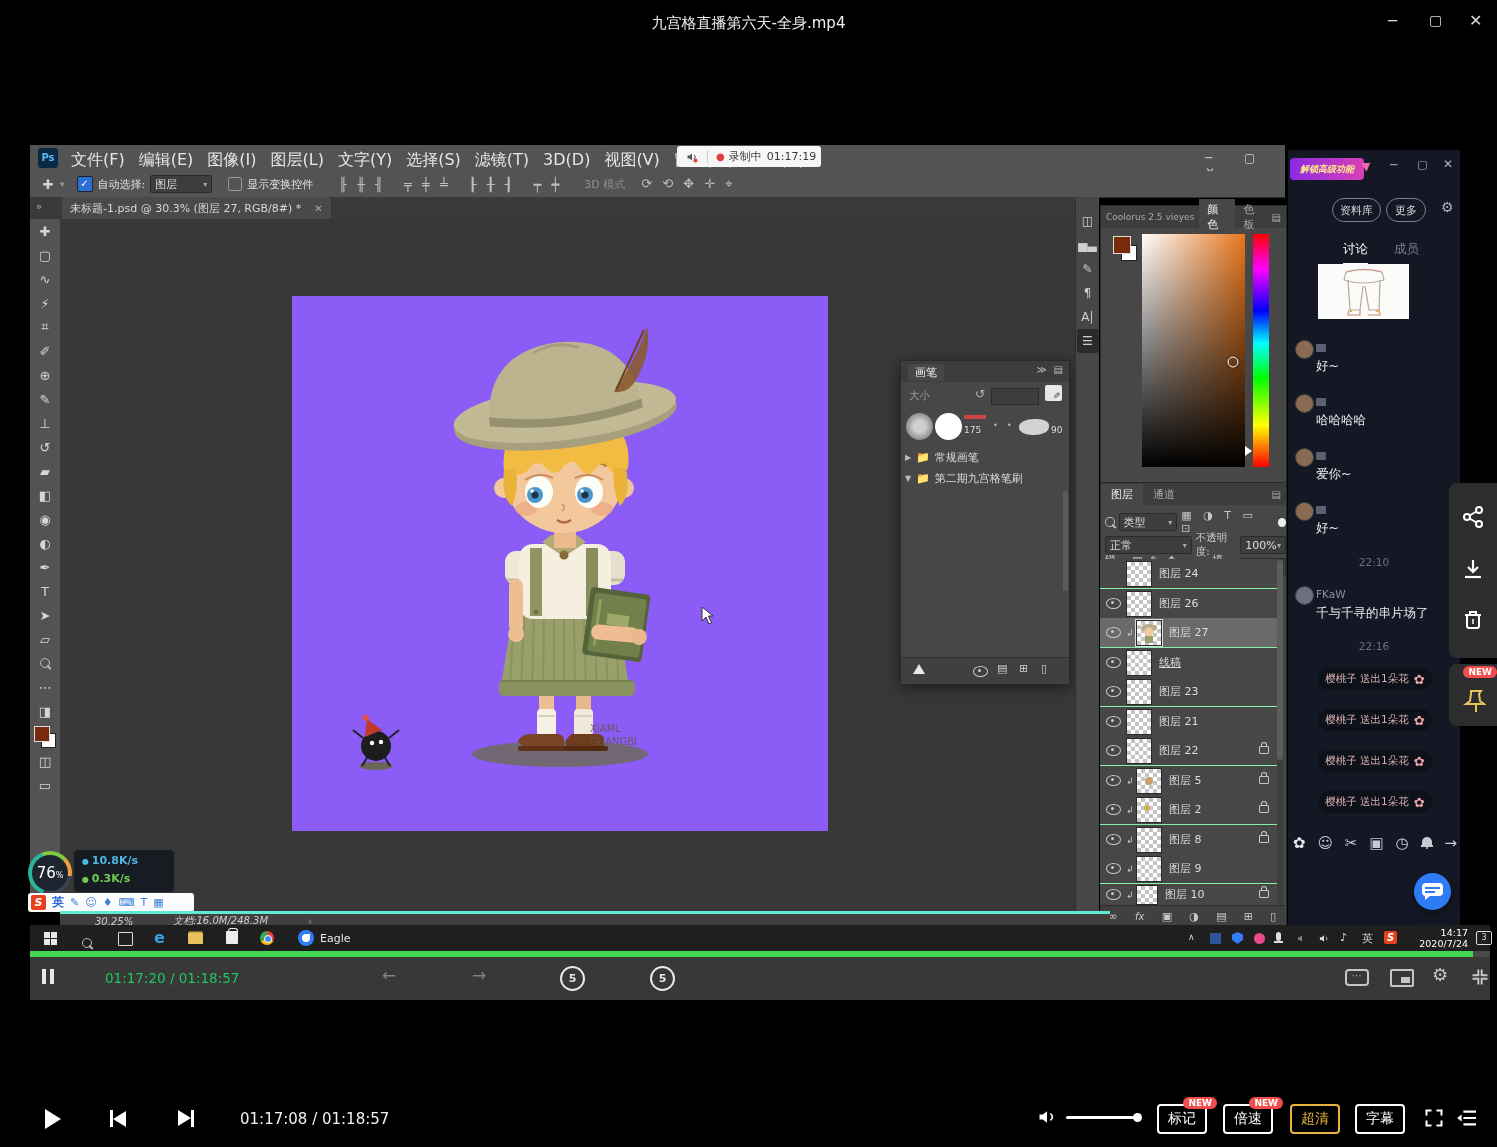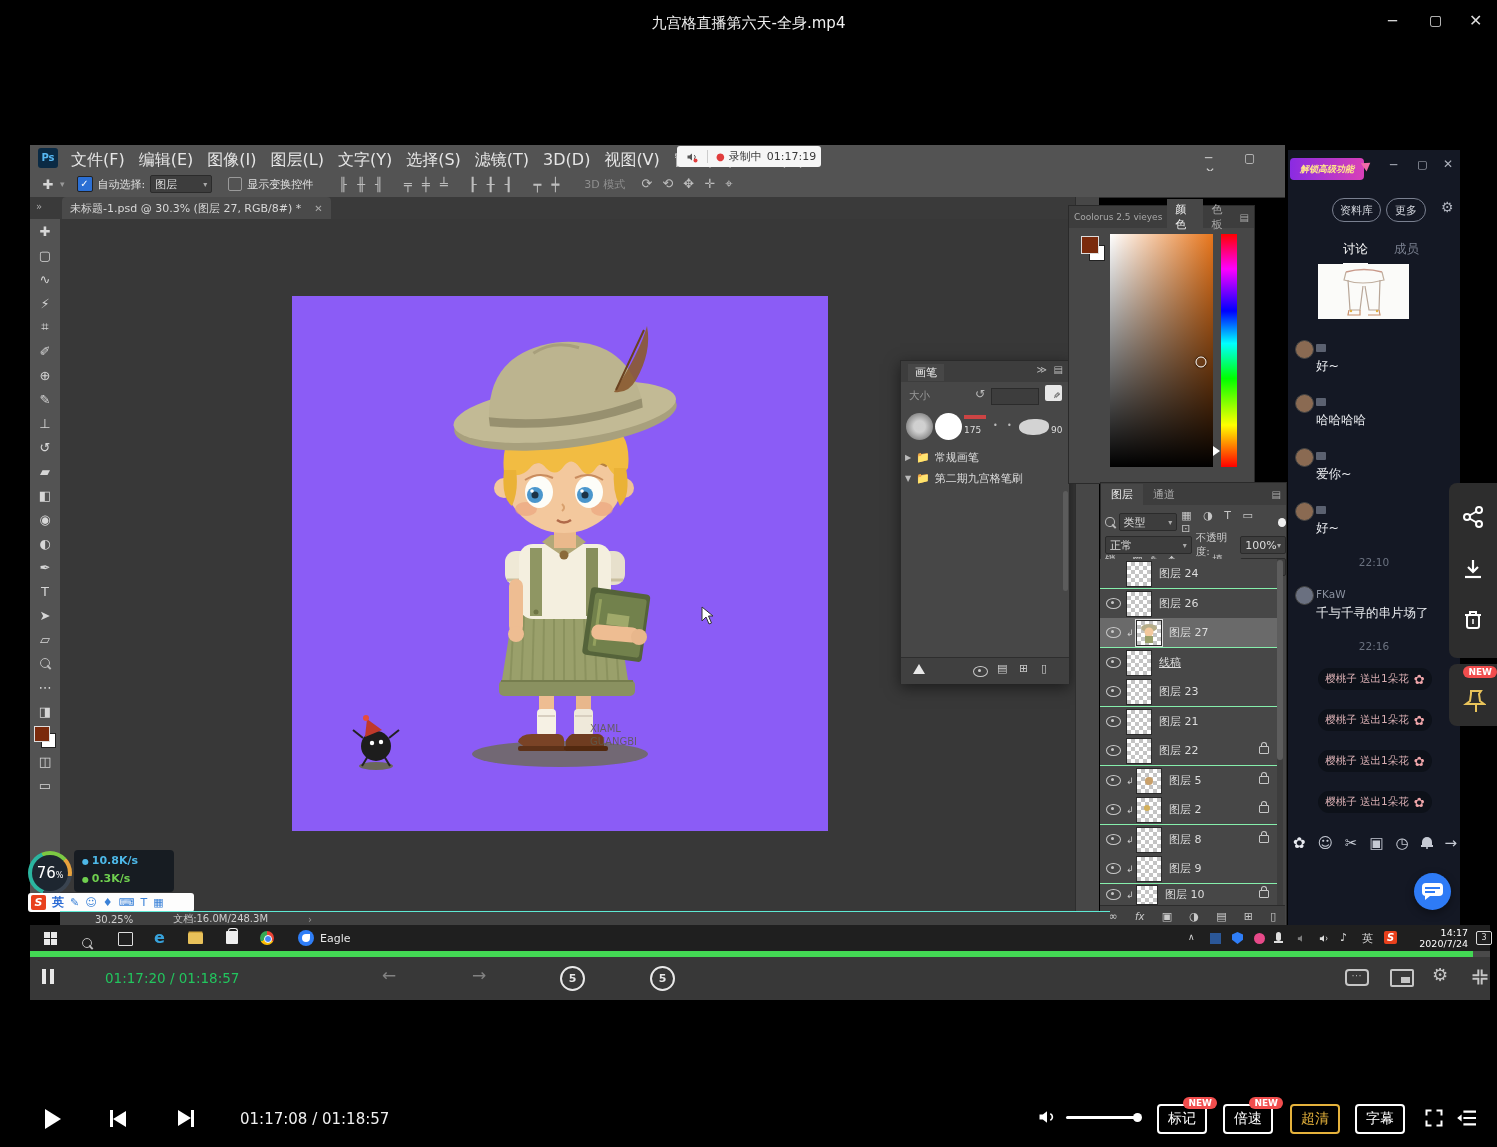--- a/index.html
+++ b/index.html
@@ -301,21 +301,21 @@
 
   <div class="abs" style="left:1075px;top:197px;width:23px;height:714px;background:#474747;border-left:1px solid #2e2e2e;display:flex;flex-direction:column;align-items:center;padding-top:12px;">
     <span class="dockic">◫</span>
     <span class="dockic">▅▃</span>
     <span class="dockic">✎</span>
     <span class="dockic">¶</span>
     <span class="dockic">A|</span>
     <span class="dockic" style="background:#2b2b2b;border-radius:3px;">☰</span>
   </div>
 
-  <div class="abs" style="left:1068px;top:205px;width:185px;height:277px;background:#474747;border:1px solid #2a2a2a;">
+  <div class="abs" style="left:1100px;top:205px;width:185px;height:277px;background:#474747;border:1px solid #2a2a2a;">
     <div class="abs" style="left:0;top:0;width:100%;height:22px;background:#3d3d3d;display:flex;align-items:center;">
       <span class="nw" style="font-size:9px;color:#a8a8a8;padding:0 5px;">Coolorus 2.5 vieyes</span>
       <span style="font-size:11px;color:#eee;background:#474747;padding:3px 8px;">颜色</span>
       <span style="font-size:11px;color:#a8a8a8;padding:3px 8px;">色板</span>
       <span style="margin-left:auto;margin-right:5px;color:#aaa;font-size:10px;">▤</span>
     </div>
     <div class="abs" style="left:20px;top:39px;width:14px;height:14px;background:#fff;border:1px solid #222;"></div>
     <div class="abs" style="left:12px;top:30px;width:16px;height:16px;background:#7a2a0c;border:1px solid #ddd;"></div>
     <div class="abs" style="left:41px;top:28px;width:103px;height:233px;background:linear-gradient(to top,#000,rgba(0,0,0,0)),linear-gradient(to right,#fff,rgba(255,255,255,0)),#e8761c;">
       <span style="position:absolute;left:88%;top:55%;width:9px;height:9px;border:1.5px solid #fff;border-radius:50%;transform:translate(-50%,-50%);box-shadow:0 0 2px #000;"></span>
@@ -489,21 +489,21 @@
   <div class="abs" style="left:28px;top:893px;width:160px;height:19px;background:#fdfdfd;border-radius:3px;display:flex;align-items:center;gap:6px;padding:0 3px;">
     <span style="width:15px;height:15px;background:#e8401c;border-radius:2px;color:#fff;font-weight:bold;font-size:11px;font-style:italic;text-align:center;line-height:15px;">S</span>
     <span style="color:#2b6bd4;font-weight:bold;font-size:12px;">英</span>
     <span style="color:#3b82d8;font-size:11px;">✎</span>
     <span style="color:#3b82d8;font-size:11px;">☺</span>
     <span style="color:#3b82d8;font-size:11px;">♦</span>
     <span style="color:#3b82d8;font-size:11px;">⌨</span>
     <span style="color:#3b82d8;font-size:11px;">T</span>
     <span style="color:#3b82d8;font-size:11px;">▦</span>
   </div>
-  <div class="abs" style="left:60px;top:911px;width:1015px;height:14px;background:#404040;border-top:1px solid #5eead4;display:flex;align-items:center;gap:40px;font-size:10px;color:#cfcfcf;padding-left:35px;">
+  <div class="abs" style="left:60px;top:911px;width:1015px;height:14px;background:#404040;border-top:3px solid #5eead4;display:flex;align-items:center;gap:40px;font-size:10px;color:#cfcfcf;padding-left:35px;font-style:italic;">
     <span>30.25%</span>
     <span>文档:16.0M/248.3M</span>
     <span style="color:#999;">›</span>
   </div>
 
   <div class="abs" style="left:1288px;top:150px;width:172px;height:775px;background:#141824;"></div>
   <div class="abs" style="left:1290px;top:158px;width:74px;height:22px;border-radius:4px;background:linear-gradient(90deg,#8a2be2,#d940b8);display:flex;align-items:center;justify-content:center;font-size:9px;font-weight:bold;font-style:italic;color:#ffe98a;">
       <span>解锁高级功能</span>
     </div>
   <span class="abs" style="left:1363px;top:160px;width:0;height:0;border-left:8px solid #f06aa8;border-top:5px solid transparent;border-bottom:5px solid transparent;transform:rotate(-35deg);"></span>

